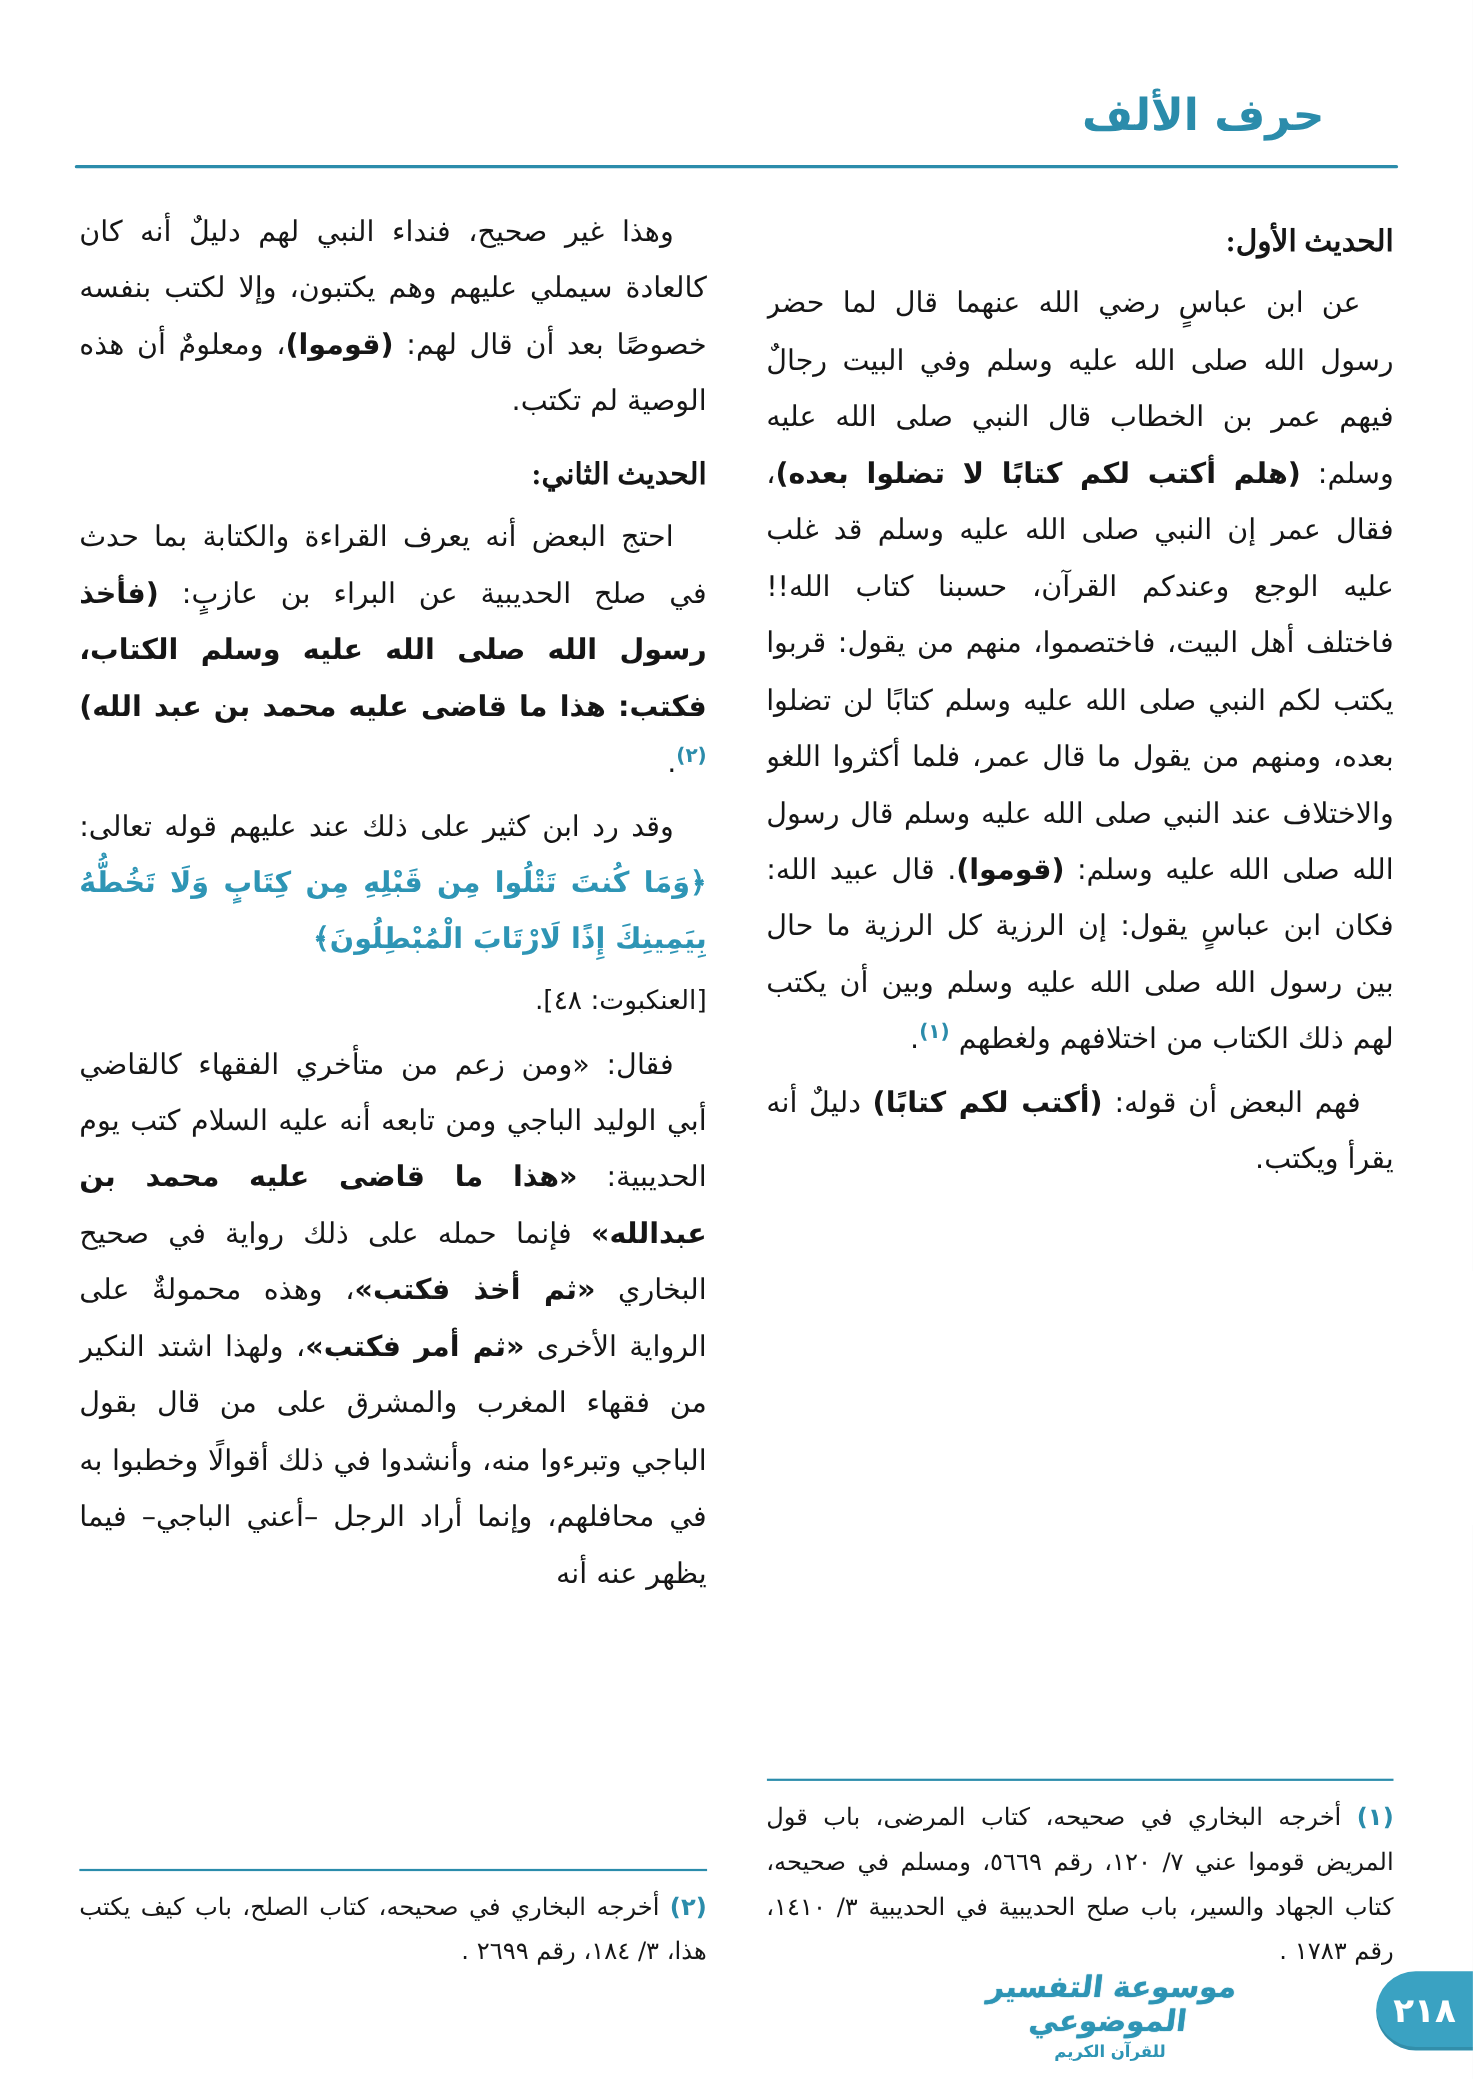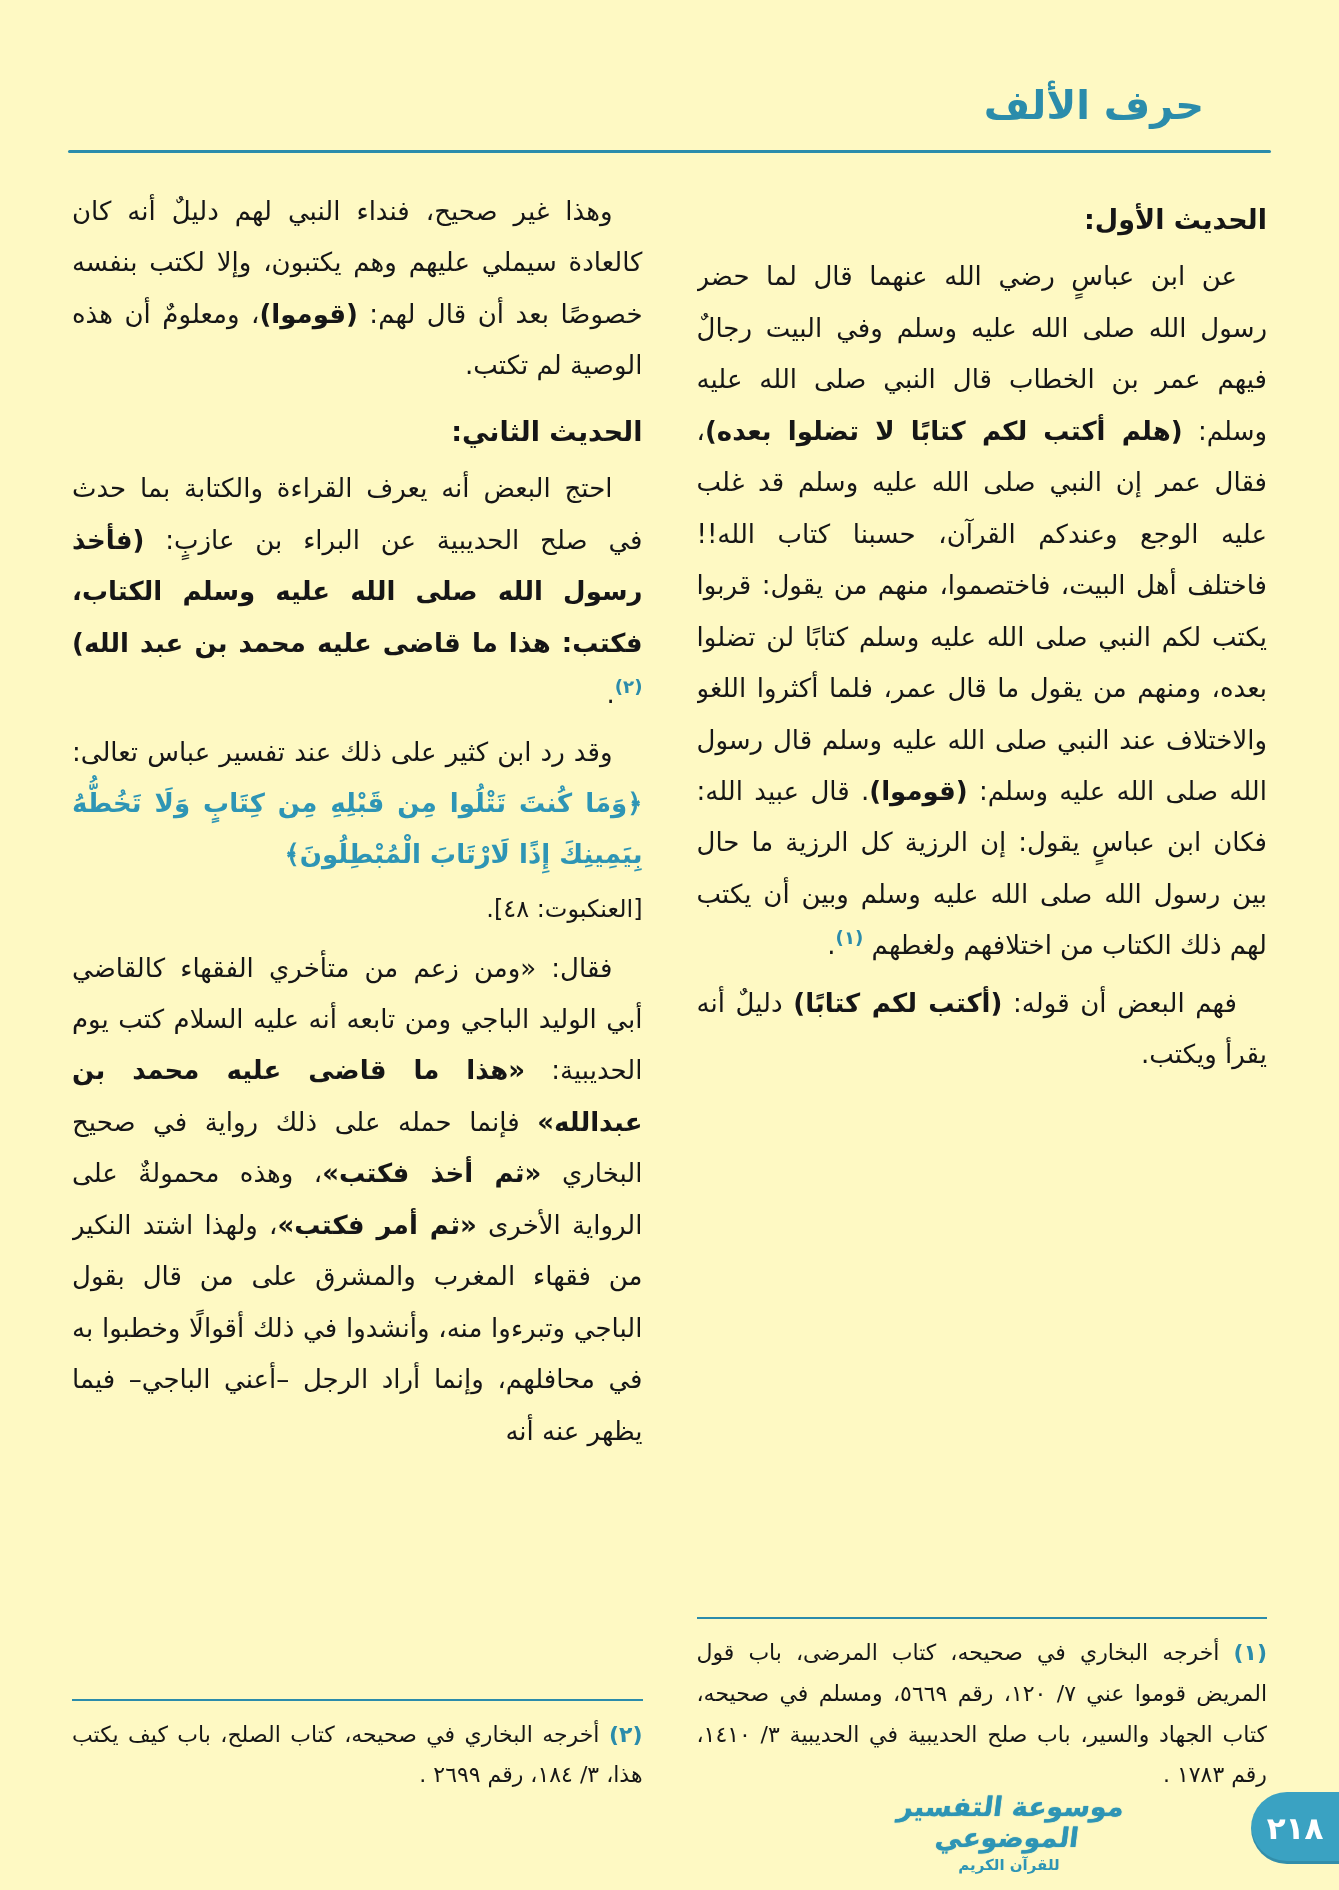--- a/index.html
+++ b/index.html
@@ -1,19 +1,19 @@
 <!DOCTYPE html>
 <html lang="ar" dir="rtl"><head>
 <meta charset="utf-8">
 <style>
   * { box-sizing: border-box; }
   html, body { margin: 0; padding: 0; background: #d9d9d9; }
   .page {
     width: 1339px; height: 1890px; margin: 0 auto; position: relative;
-    background: #fef9c3; direction: rtl; overflow: hidden;
+    background: #ffffff; direction: rtl; overflow: hidden;
     font-family: "DejaVu Sans", sans-serif; color: #161616;
   }
   
   .section-title {
     position: absolute; top: 82px; right: 135px;
     font-size: 40px; font-weight: bold; color: #2b8cab;
   }
   .header-rule {
     position: absolute; top: 150px; left: 68px; right: 68px;
     height: 3px; background: #2b8cab; border-radius: 2px;
@@ -22,21 +22,21 @@
   .columns {
     position: absolute; top: 186px; right: 72px; left: 72px; height: 1610px;
     display: flex; gap: 54px;
   }
   .col { flex: 1 1 0; display: flex; flex-direction: column; overflow: hidden; }
   .para {
     margin: 0 0 6px; font-size: 26px; line-height: 1.98;
     text-align: justify; text-justify: inter-word;
   }
   .indent { text-indent: 30px; }
-  .heading { margin: 8px 0 6px; font-size: 27px; font-weight: bold; line-height: 1.9; }
+  .heading { margin: 8px 0 6px; font-size: 27px; font-weight: bold; line-height: 1.9; font-family: Liberation Serif, serif; }
   .bold { font-weight: bold; }
   .fn-mark {
     color: #2b8cab; font-weight: bold; font-size: 0.70em; vertical-align: super;
   }
   .quran { color: #2e95b5; font-weight: bold; }
   .verse-ref { margin: 0 0 10px; font-size: 24px; line-height: 1.9; }
   
   .footnote-block { margin-top: auto; padding-top: 8px; }
   .fn-rule { height: 2px; background: #2b8cab; margin-bottom: 14px; }
   .footnote { margin: 0; font-size: 22px; line-height: 1.85; text-align: justify; }
@@ -78,21 +78,21 @@
         <div class="fn-rule"></div>
         <p class="footnote"><span class="fn-num">(١)</span>
           <span>أخرجه البخاري في صحيحه، كتاب المرضى، باب قول المريض قوموا عني ٧/ ١٢٠، رقم ٥٦٦٩، ومسلم في صحيحه، كتاب الجهاد والسير، باب صلح الحديبية في الحديبية ٣/ ١٤١٠، رقم ١٧٨٣ .</span></p>
       </div>
     </div>
 
     <div class="col">
       <p class="para indent"><span>وهذا غير صحيح، فنداء النبي لهم دليلٌ أنه كان كالعادة سيملي عليهم وهم يكتبون، وإلا لكتب بنفسه خصوصًا بعد أن قال لهم: </span><span class="bold">(قوموا)</span><span>، ومعلومٌ أن هذه الوصية لم تكتب.</span></p>
       <p class="heading">الحديث الثاني:</p>
       <p class="para indent"><span>احتج البعض أنه يعرف القراءة والكتابة بما حدث في صلح الحديبية عن البراء بن عازبٍ: </span><span class="bold">(فأخذ رسول الله صلى الله عليه وسلم الكتاب، فكتب: هذا ما قاضى عليه محمد بن عبد الله)</span><span class="fn-mark">(٢)</span><span>.</span></p>
-      <p class="para indent"><span>وقد رد ابن كثير على ذلك عند تفسير عباس تعالى: </span><span class="quran">﴿وَمَا كُنتَ تَتْلُوا مِن قَبْلِهِ مِن كِتَابٍ وَلَا تَخُطُّهُ بِيَمِينِكَ إِذًا لَارْتَابَ الْمُبْطِلُونَ﴾</span></p>
+      <p class="para indent"><span>وقد رد ابن كثير على ذلك عند عليهم قوله تعالى: </span><span class="quran">﴿وَمَا كُنتَ تَتْلُوا مِن قَبْلِهِ مِن كِتَابٍ وَلَا تَخُطُّهُ بِيَمِينِكَ إِذًا لَارْتَابَ الْمُبْطِلُونَ﴾</span></p>
       <p class="para verse-ref">[العنكبوت: ٤٨].</p>
       <p class="para indent"><span>فقال: «ومن زعم من متأخري الفقهاء كالقاضي أبي الوليد الباجي ومن تابعه أنه عليه السلام كتب يوم الحديبية: </span><span class="bold">«هذا ما قاضى عليه محمد بن عبدالله»</span><span> فإنما حمله على ذلك رواية في صحيح البخاري </span><span class="bold">«ثم أخذ فكتب»</span><span>، وهذه محمولةٌ على الرواية الأخرى </span><span class="bold">«ثم أمر فكتب»</span><span>، ولهذا اشتد النكير من فقهاء المغرب والمشرق على من قال بقول الباجي وتبرءوا منه، وأنشدوا في ذلك أقوالًا وخطبوا به في محافلهم، وإنما أراد الرجل –أعني الباجي– فيما يظهر عنه أنه</span></p>
 
       <div class="footnote-block">
         <div class="fn-rule"></div>
         <p class="footnote"><span class="fn-num">(٢)</span>
           <span>أخرجه البخاري في صحيحه، كتاب الصلح، باب كيف يكتب هذا، ٣/ ١٨٤، رقم ٢٦٩٩ .</span></p>
       </div>
     </div>
 

